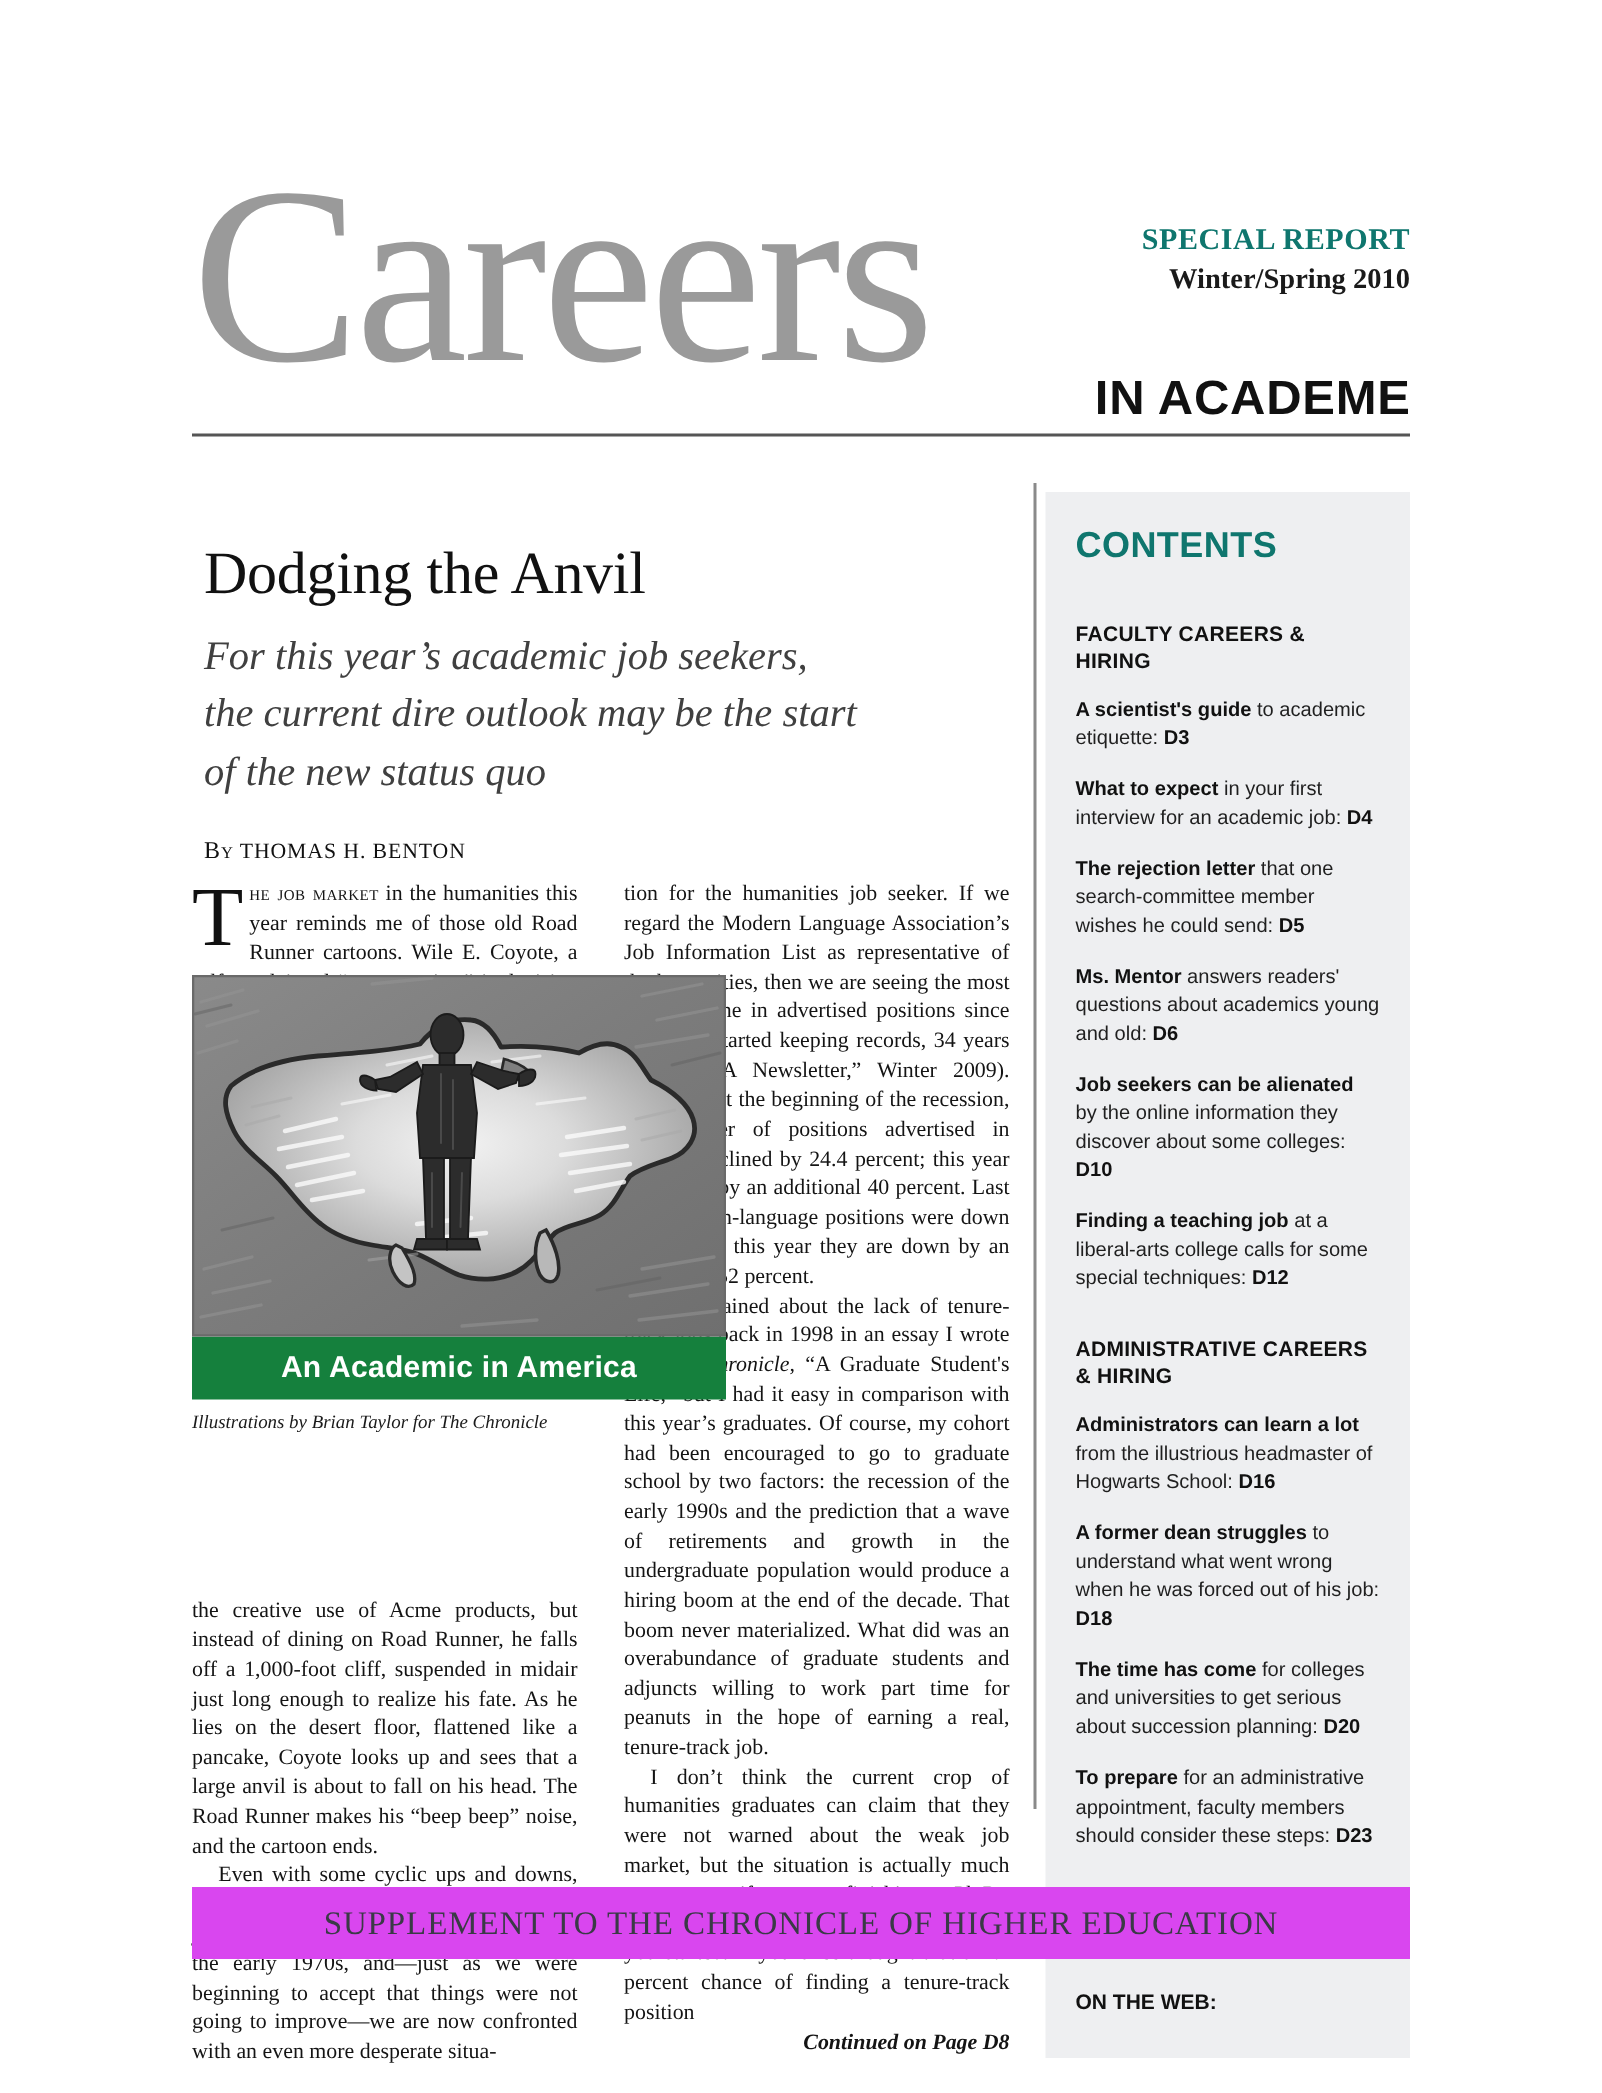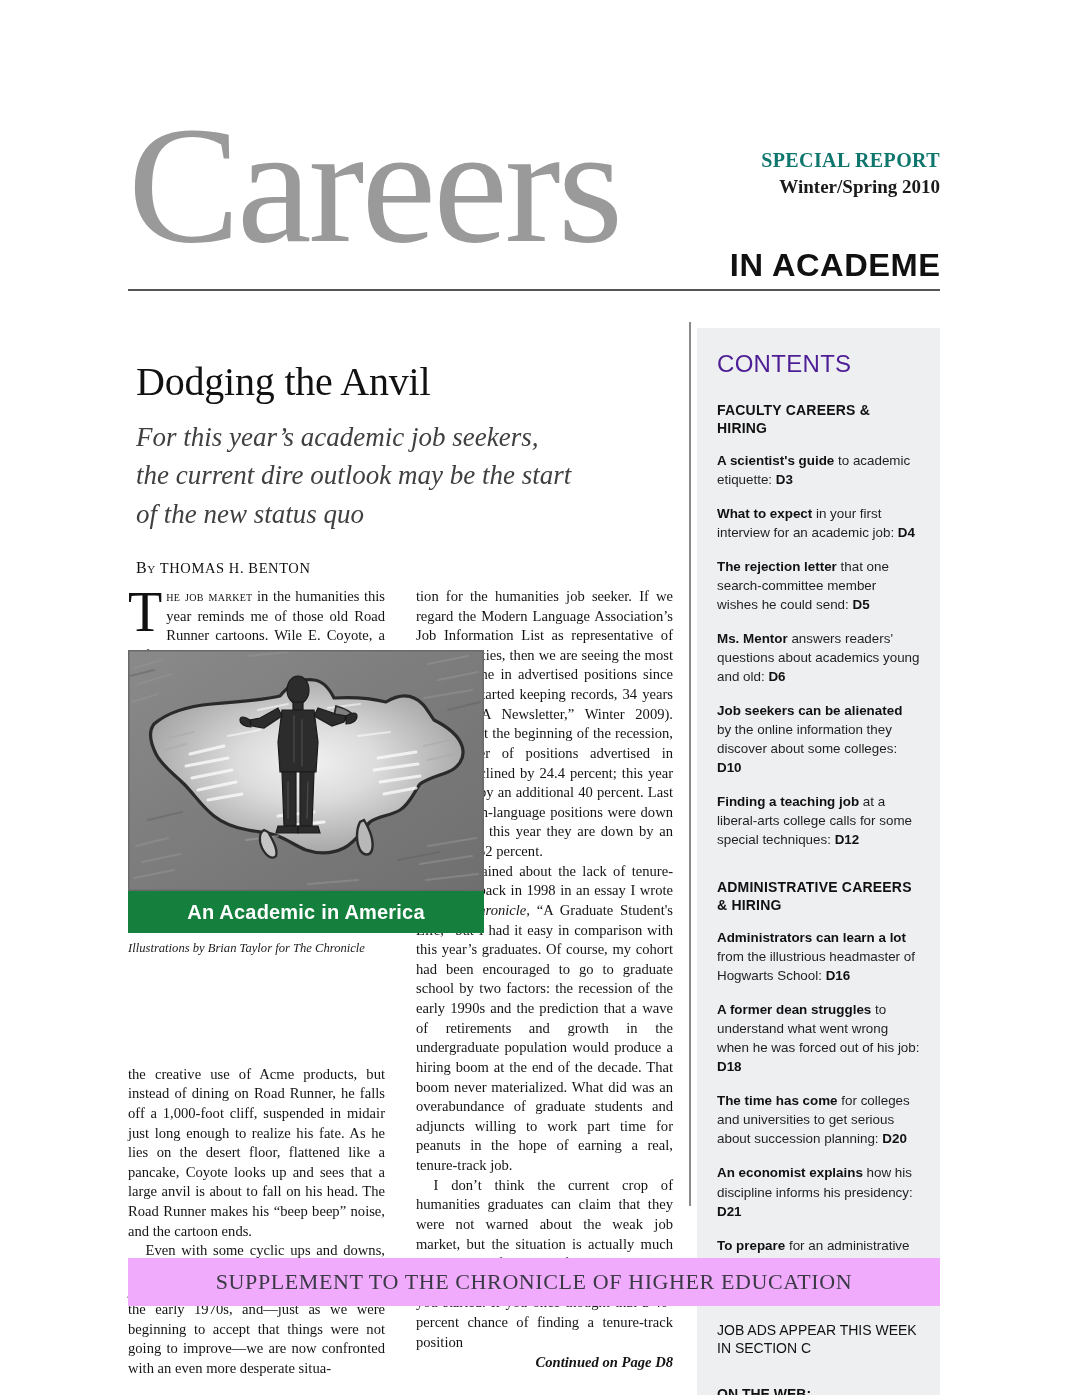--- a/index.html
+++ b/index.html
@@ -181,25 +181,25 @@
   .sidebar {
     position: absolute;
     left: 697px; top: 328px;
     width: 243px;
     min-height: 872px;
     background: #eeeff1;
     padding: 22px 20px 26px 20px;
   }
   .toc-title {
     font-family: "Liberation Sans", "DejaVu Sans", sans-serif;
-    font-weight: 400;
+    font-weight: 700;
     font-size: 24px;
     letter-spacing: 0.3px;
-    color: #4c1d95;
-    margin: 0 0 24px 0;
+    color: #0f766e;
+    margin: 0 0 36px 0;
   }
   .toc-section-head {
     font-family: "Liberation Sans", "DejaVu Sans", sans-serif;
     font-weight: 700;
     font-size: 14px;
     letter-spacing: 0.2px;
     line-height: 1.28;
     color: #111111;
     margin: 0 0 13px 0;
   }
@@ -226,21 +226,21 @@
     font-size: 14px;
     color: #111111;
     margin: 28px 0 4px 0;
   }
 
   
   .footer-band {
     position: absolute;
     left: 128px; top: 1258px;
     width: 812px; height: 48px;
-    background: #f0abfc;
+    background: #d946ef;
     display: flex;
     align-items: center;
     justify-content: center;
   }
   .footer-band span {
     font-family: "Liberation Serif", "DejaVu Serif", serif;
     font-size: 22px;
     letter-spacing: 0.6px;
     color: #3a3a46;
   }
@@ -439,21 +439,20 @@
     <p class="toc-item"><b>What to expect</b><span> in your first interview for an academic job: </span><b>D4</b></p>
     <p class="toc-item"><b>The rejection letter</b><span> that one search-committee member wishes he could send: </span><b>D5</b></p>
     <p class="toc-item"><b>Ms. Mentor</b><span> answers readers' questions about academics young and old: </span><b>D6</b></p>
     <p class="toc-item"><b>Job seekers can be alienated</b><span> by the online information they discover about some colleges: </span><b>D10</b></p>
     <p class="toc-item"><b>Finding a teaching job</b><span> at a liberal-arts college calls for some special techniques: </span><b>D12</b></p>
 
     <div class="toc-section-head spaced">ADMINISTRATIVE CAREERS &amp; HIRING</div>
     <p class="toc-item"><b>Administrators can learn a lot</b><span> from the illustrious headmaster of Hogwarts School: </span><b>D16</b></p>
     <p class="toc-item"><b>A former dean struggles</b><span> to understand what went wrong when he was forced out of his job: </span><b>D18</b></p>
     <p class="toc-item"><b>The time has come</b><span> for colleges and universities to get serious about succession planning: </span><b>D20</b></p>
-    <p class="toc-item"><b>An economist explains</b><span> how his discipline informs his presidency: </span><b>D21</b></p>
     <p class="toc-item"><b>To prepare</b><span> for an administrative appointment, faculty members should consider these steps: </span><b>D23</b></p>
 
     <p class="toc-note">JOB ADS APPEAR THIS WEEK IN SECTION C</p>
     <p class="toc-web-head">ON THE WEB:</p>
 
   </div>
 
   <div class="footer-band">
     <span>SUPPLEMENT TO THE CHRONICLE OF HIGHER EDUCATION</span>
   </div>

